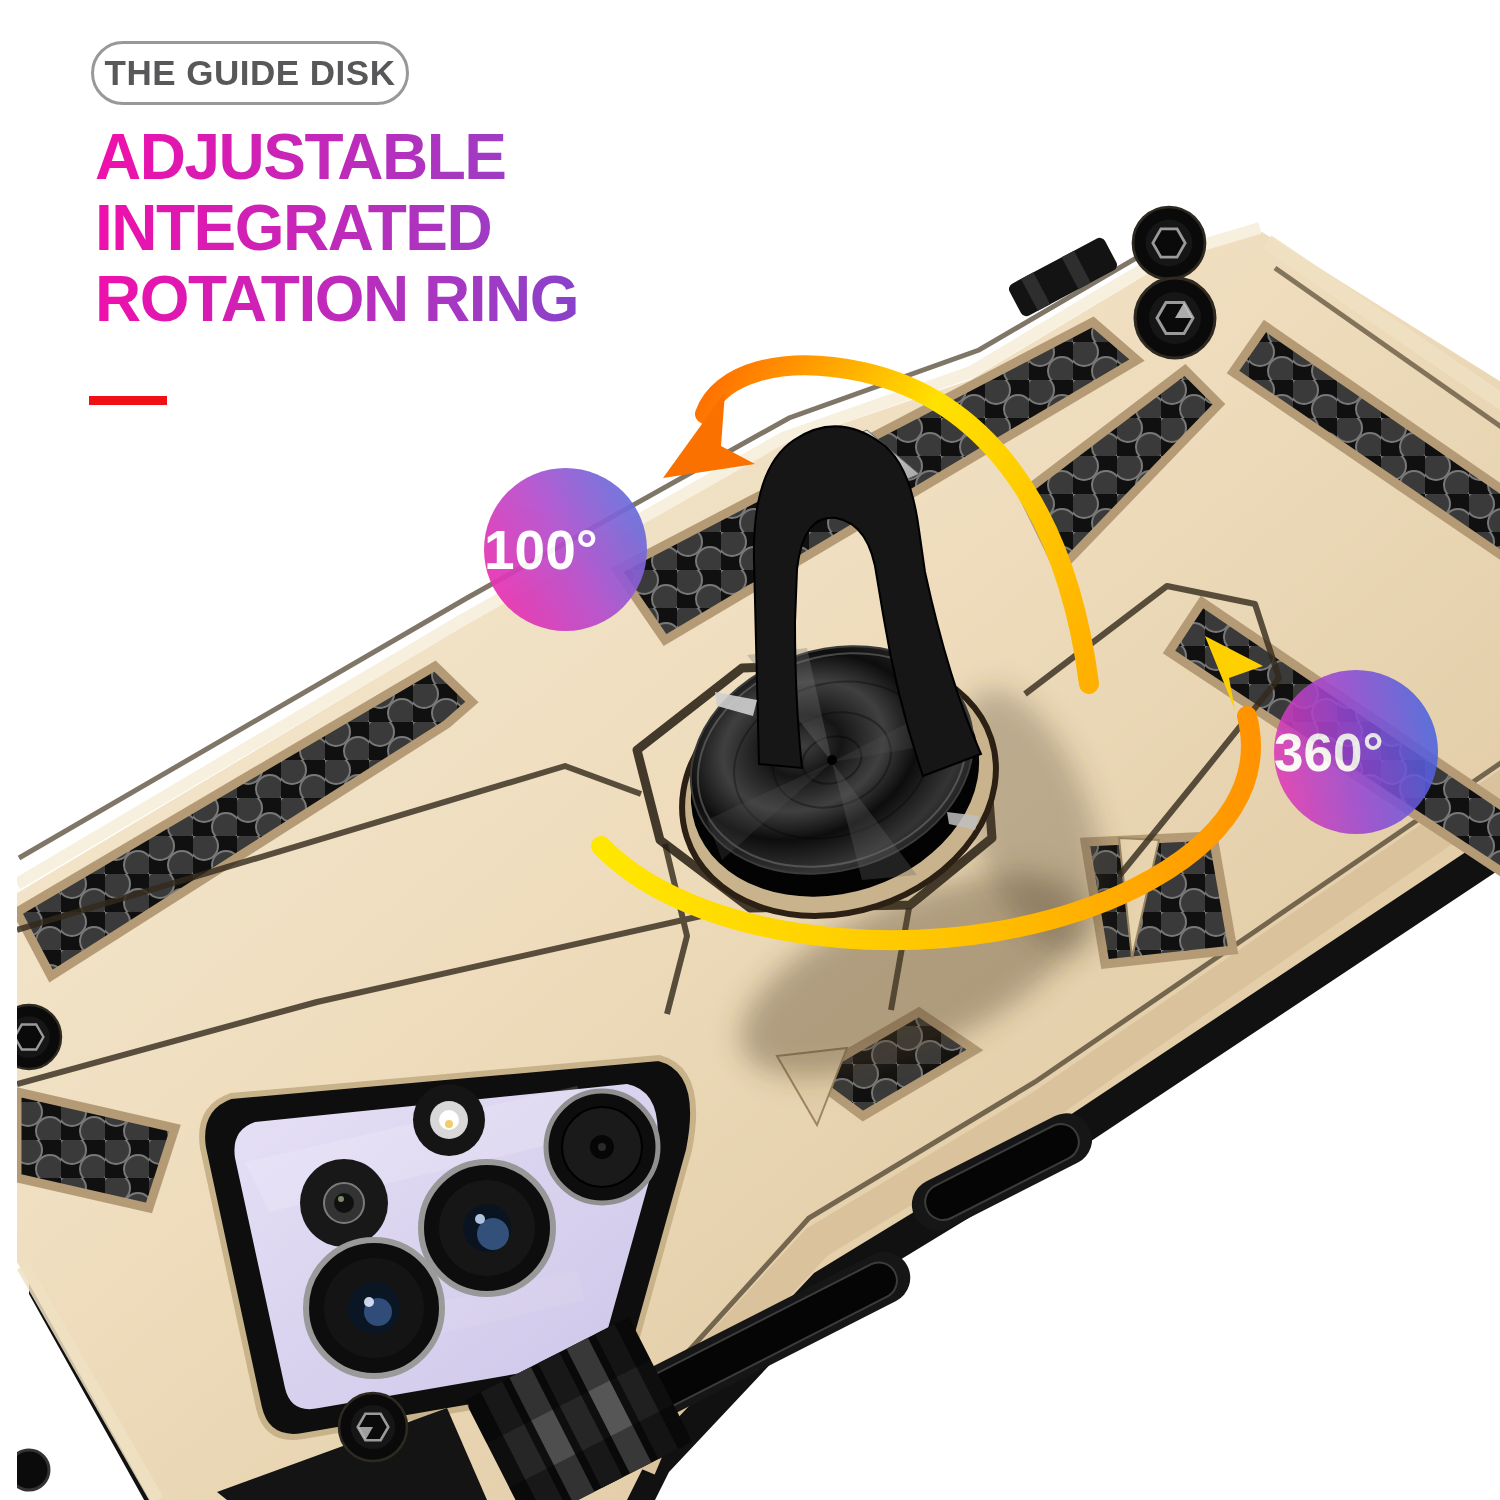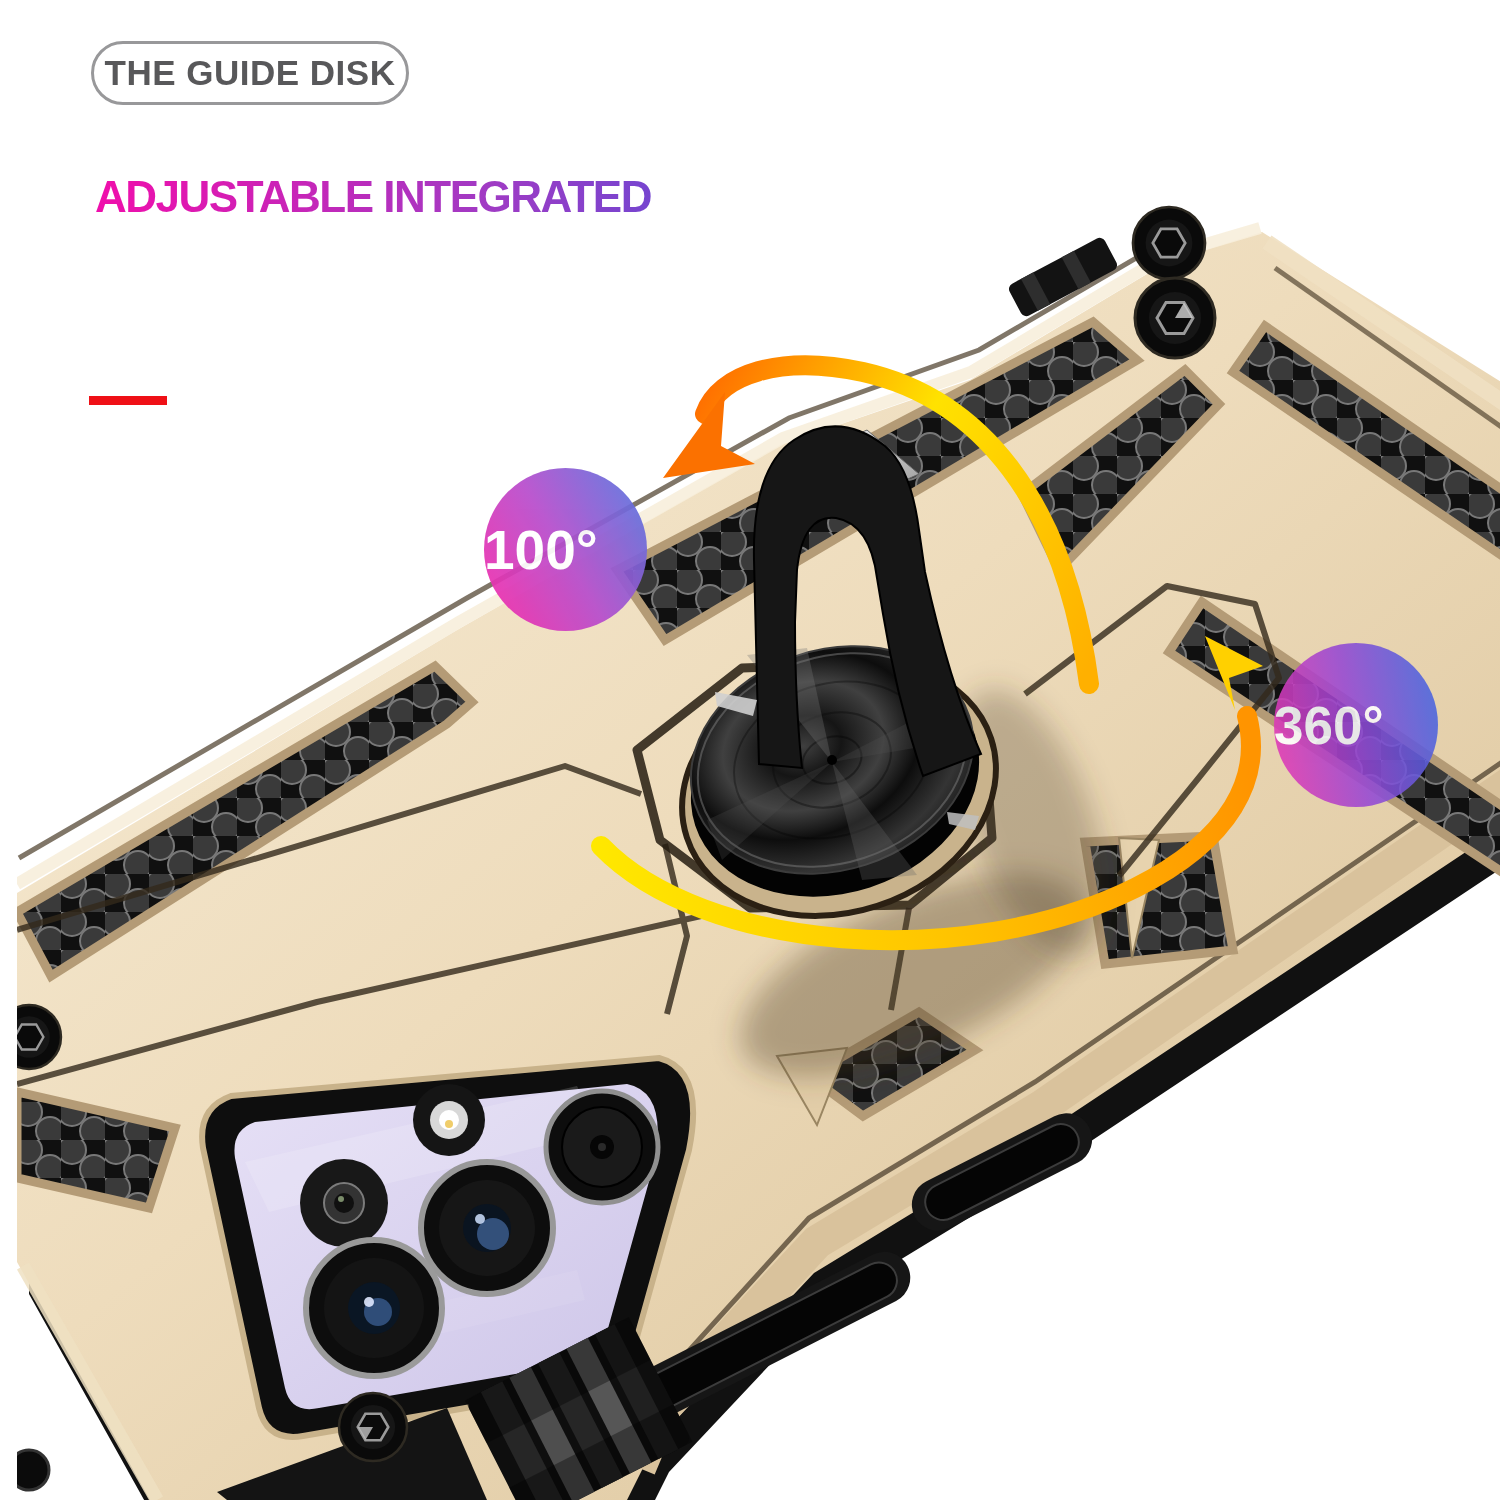--- a/index.html
+++ b/index.html
@@ -2,31 +2,31 @@
 <html><head>
 <meta charset="utf-8">
 <style>
   html,body{margin:0;padding:0;background:#ffffff;}
   #stage{position:relative;width:1500px;height:1500px;background:#fff;overflow:hidden;
          font-family:Liberation Sans, sans-serif;margin-left:17px;}
   #product-svg{position:absolute;left:0;top:0;width:1500px;height:1500px;}
   .pill{position:absolute;left:74px;top:41px;width:312px;height:58px;
         border:3px solid #98989a;border-radius:34px;display:flex;align-items:center;justify-content:center;
         font-size:35px;font-weight:bold;color:#58585a;letter-spacing:.5px;background:#fff;}
-  .headline{position:absolute;left:78px;top:152px;width:820px;
-            font-size:44px;font-weight:800;line-height:89px;letter-spacing:-1.5px;
+  .headline{position:absolute;left:78px;top:122px;width:820px;
+            font-size:64px;font-weight:800;line-height:71px;letter-spacing:-1.5px;
             background:linear-gradient(93deg,#ee10ac 2%,#a03bc4 48%,#6d47d2 72%,#1b57d5 98%);
             -webkit-background-clip:text;background-clip:text;color:transparent;}
   .headline div{color:transparent;}
   .red-dash{position:absolute;left:72px;top:396px;width:78px;height:9px;background:#ef1016;}
   .deg-badge{position:absolute;border-radius:50%;display:flex;align-items:center;justify-content:flex-start;
              color:#ffffff;font-weight:bold;}
   #badge-100{left:467px;top:468px;width:163px;height:163px;font-size:55px;opacity:.93;
              background:linear-gradient(60deg,#ef2fae 8%,#b84ccc 48%,#5f72dd 92%);}
-  #badge-360{left:1257px;top:643px;width:164px;height:164px;font-size:53px;opacity:.88;
+  #badge-360{left:1257px;top:670px;width:164px;height:164px;font-size:53px;opacity:.88;
              background:linear-gradient(78deg,#e338b4 5%,#9747d3 48%,#4566e0 95%);}
 </style>
 </head>
 <body>
 
 <div id="stage">
 
   <svg id="product-svg" viewBox="0 0 1500 1500" aria-hidden="true">
     <defs>
       <linearGradient id="gold" x1="0" y1="0" x2="1" y2="1">
@@ -234,20 +234,21 @@
       <polygon points="1188,636 1246,666 1212,678 1218,710" fill="#ffd000"></polygon>
     </g>
   </svg>
 
   <div class="pill">
     <span>THE GUIDE DISK</span>
   </div>
 
   <div class="headline">
     <div>ADJUSTABLE INTEGRATED</div>
+    <div>ROTATION RING</div>
   </div>
 
   <div class="red-dash"></div>
 
   <div class="deg-badge" id="badge-100">
     <span>100°</span>
   </div>
   <div class="deg-badge" id="badge-360">
     <span>360°</span>
   </div>

